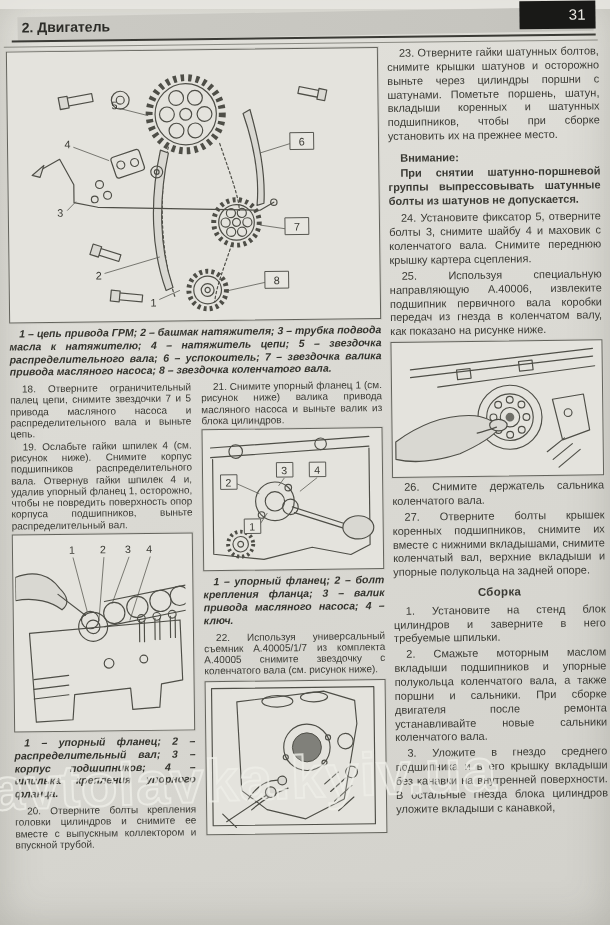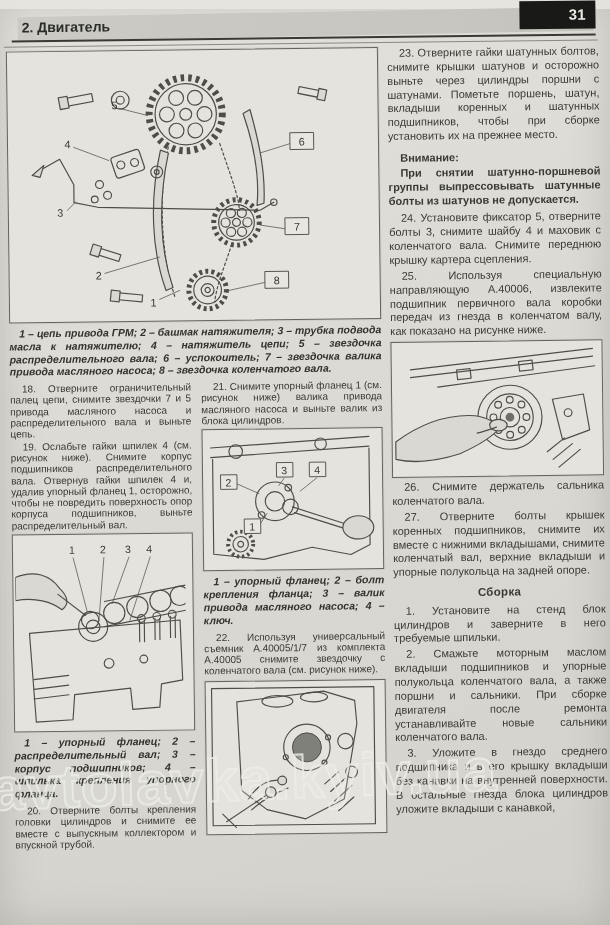--- a/index.html
+++ b/index.html
@@ -11,21 +11,21 @@
   }
   .tilt{position:absolute;inset:0;transform:rotate(-0.7deg);transform-origin:50% 42%;}
   
   .hdr{position:relative;margin:10px 8px 0 8px;height:30px;}
   .hdr-band{position:absolute;left:14px;right:4px;top:2px;height:24px;
     background:linear-gradient(90deg,#cbcac4,#c6c5bf 80%,#c2c1bb);transform:rotate(-.35deg);}
   .hdr-title{position:absolute;left:18px;top:6px;font-size:14px;font-weight:bold;color:#2c2c28;}
   .hdr-rule{position:absolute;left:8px;right:2px;top:27px;border-top:2.5px solid #3a3a35;}
   .hdr-rule2{position:absolute;left:0px;right:0px;top:33px;border-top:1.2px solid #8a8a83;}
   .pagenum{position:absolute;right:2px;top:-6px;width:76px;height:28px;background:#191917;
-    color:#e9e8e2;font-size:15px;font-weight:bold;text-align:right;line-height:28px;padding-right:10px;box-sizing:border-box;}
+    color:#e9e8e2;font-size:15px;font-weight:normal;text-align:right;line-height:28px;padding-right:10px;box-sizing:border-box;}
   
   .content{display:flex;gap:9px;padding:8px 9px 0 10px;}
   .leftwrap{width:372px;flex:none;}
   .rightcol{width:212px;flex:none;font-size:11px;line-height:1.26;text-align:justify;}
   .twocol{display:flex;gap:10px;margin-top:4px;}
   .subcol{flex:1;font-size:10px;line-height:1.13;text-align:justify;}
   p.item{margin:0 0 1px 0;text-indent:12px;}
   .rightcol p.item{margin:0 0 2px 0;}
   
   .figbox{border:1.2px solid #63635c;background:#e4e3dd;padding:2px;box-shadow:0 0 0 1px #d0cfc9;}

